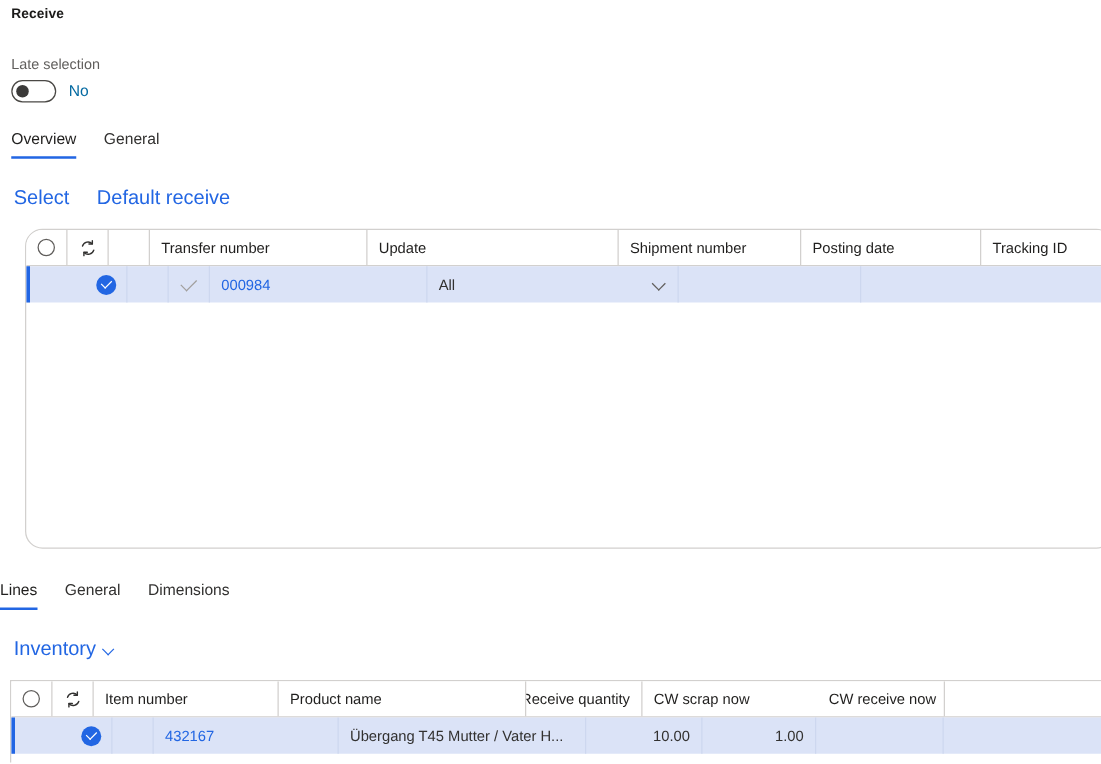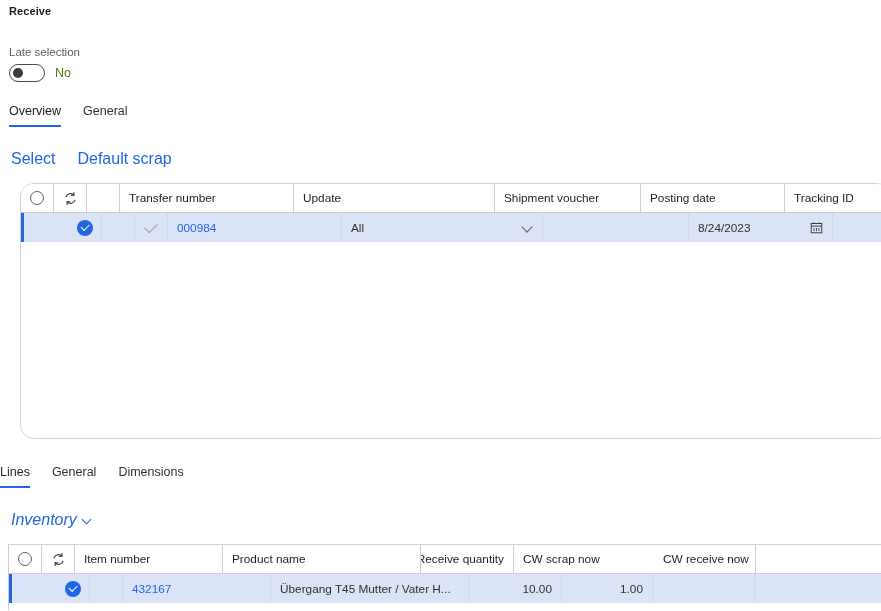--- a/index.html
+++ b/index.html
@@ -45,21 +45,21 @@
   .toggle .knob {
     position: absolute;
     left: 3px; top: 3px;
     width: 10px; height: 10px;
     border-radius: 50%;
     background: #3b3a39;
   }
   .toggle-text {
     margin-left: 10px;
     font-size: 12.5px;
-    color: #4d7c0f;
+    color: #0369a1;
   }
 
   
   .tabstrip { position: absolute; display: flex; align-items: flex-end; }
   .tabstrip.top { left: 9px; top: 103px; text-align: right; }
   .tabstrip.bottom { left: 0; top: 464px; }
   .tab {
     font-size: 12.5px;
     color: #323130;
     padding: 0 0 6px 0;
@@ -78,21 +78,21 @@
   .cmdbar { position: absolute; left: 11px; top: 151px; display: flex; }
   .cmdlink {
     font-size: 16px;
     color: #2266e3;
     margin-right: 22px;
     cursor: pointer;
     line-height: 16px;
   }
 
   .invbar { position: absolute; left: 11px; top: 512px; display: flex; align-items: center; }
-  .invbar .cmdlink { margin-right: 6px; font-style: italic; }
+  .invbar .cmdlink { margin-right: 6px; }
   .chev-down {
     width: 10px; height: 10px;
     position: relative;
     cursor: pointer;
   }
   .chev-down::before {
     content: "";
     position: absolute;
     left: 0; top: 1px;
     width: 6px; height: 6px;
@@ -229,21 +229,21 @@
     </div>
   </div>
 
   <div class="tabstrip top">
     <div class="tab sel">Overview</div>
     <div class="tab dim">General</div>
   </div>
 
   <div class="cmdbar">
     <div class="cmdlink">Select</div>
-    <div class="cmdlink">Default scrap</div>
+    <div class="cmdlink">Default receive</div>
   </div>
 
   <div class="grid top-grid">
 
     <div class="grow ghead">
       <div class="gcell col-sel">
         <span class="circle-empty"></span>
       </div>
       <div class="gcell col-ref">
         <span class="refresh-icon">
@@ -251,55 +251,41 @@
             <path d="M3.2 6.2a5 5 0 0 1 8.3-1.9" fill="none" stroke="#323130" stroke-width="1.2" stroke-linecap="round"></path>
             <path d="M12.8 9.8a5 5 0 0 1-8.3 1.9" fill="none" stroke="#323130" stroke-width="1.2" stroke-linecap="round"></path>
             <path d="M11.6 1.6v2.9h-2.9" fill="none" stroke="#323130" stroke-width="1.2" stroke-linecap="round" stroke-linejoin="round"></path>
             <path d="M4.4 14.4v-2.9h2.9" fill="none" stroke="#323130" stroke-width="1.2" stroke-linecap="round" stroke-linejoin="round"></path>
           </svg>
         </span>
       </div>
       <div class="gcell col-mark"></div>
       <div class="gcell" style="width:174px">Transfer number</div>
       <div class="gcell" style="width:201px">Update</div>
-      <div class="gcell" style="width:146px">Shipment voucher</div>
+      <div class="gcell" style="width:146px">Shipment number</div>
       <div class="gcell" style="width:144px">Posting date</div>
       <div class="gcell noborder" style="width:139px">Tracking ID</div>
     </div>
 
     <div class="grow gdata">
       <div class="gcell col-sel">
         <span class="circle-check"></span>
       </div>
       <div class="gcell col-ref"></div>
       <div class="gcell col-mark">
         <span class="tick-grey"></span>
       </div>
       <div class="gcell" style="width:174px">
         <span class="link-val">000984</span>
       </div>
       <div class="gcell" style="width:201px">
         <span class="val">All</span>
         <span class="chev-cell"></span>
       </div>
       <div class="gcell" style="width:146px"></div>
-      <div class="gcell" style="width:144px">
-        <span class="val">8/24/2023</span>
-        <span class="cal-cell">
-          <svg width="13" height="13" viewBox="0 0 16 16">
-            <rect x="1.5" y="3" width="13" height="11.5" fill="none" stroke="#323130" stroke-width="1.1"></rect>
-            <line x1="1.5" y1="6.3" x2="14.5" y2="6.3" stroke="#323130" stroke-width="1.1"></line>
-            <line x1="4.6" y1="1.6" x2="4.6" y2="3.6" stroke="#323130" stroke-width="1.1"></line>
-            <line x1="11.4" y1="1.6" x2="11.4" y2="3.6" stroke="#323130" stroke-width="1.1"></line>
-            <line x1="5" y1="8.5" x2="5" y2="12.5" stroke="#323130" stroke-width="1"></line>
-            <line x1="8" y1="8.5" x2="8" y2="12.5" stroke="#323130" stroke-width="1"></line>
-            <line x1="11" y1="8.5" x2="11" y2="12.5" stroke="#323130" stroke-width="1"></line>
-          </svg>
-        </span>
-      </div>
       <div class="gcell noborder" style="width:139px"></div>
     </div>
 
   </div>
 
   <div class="tabstrip bottom">
     <div class="tab sel">Lines</div>
     <div class="tab dim">General</div>
     <div class="tab dim">Dimensions</div>
   </div>

